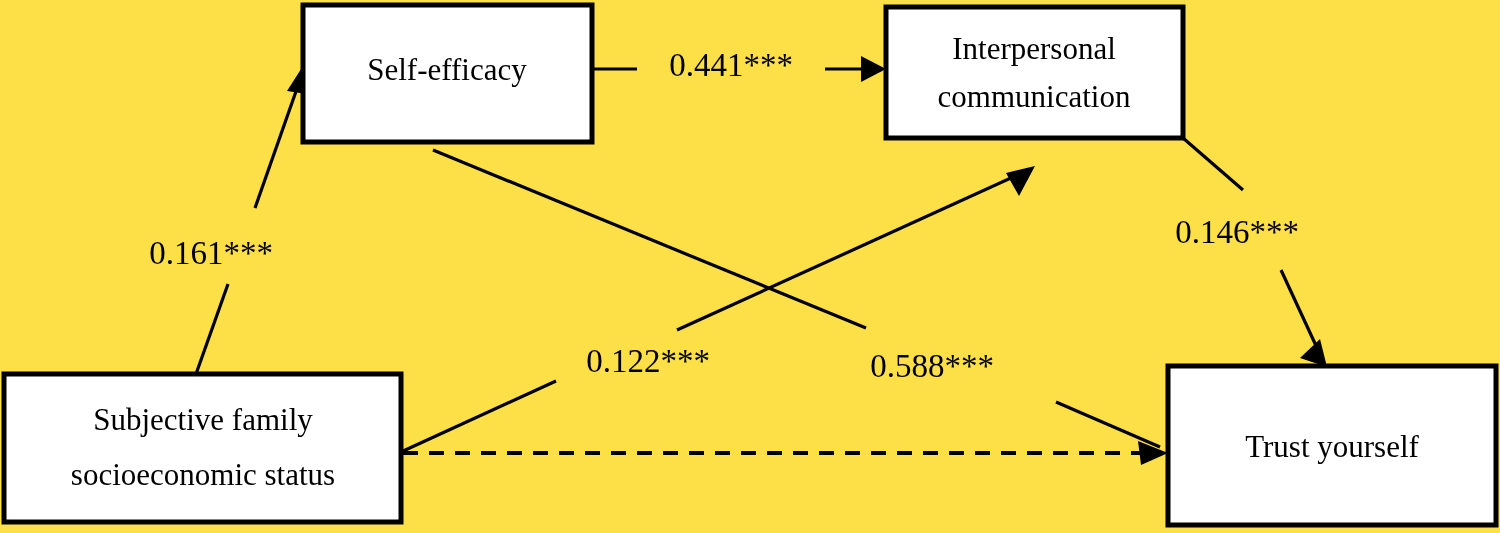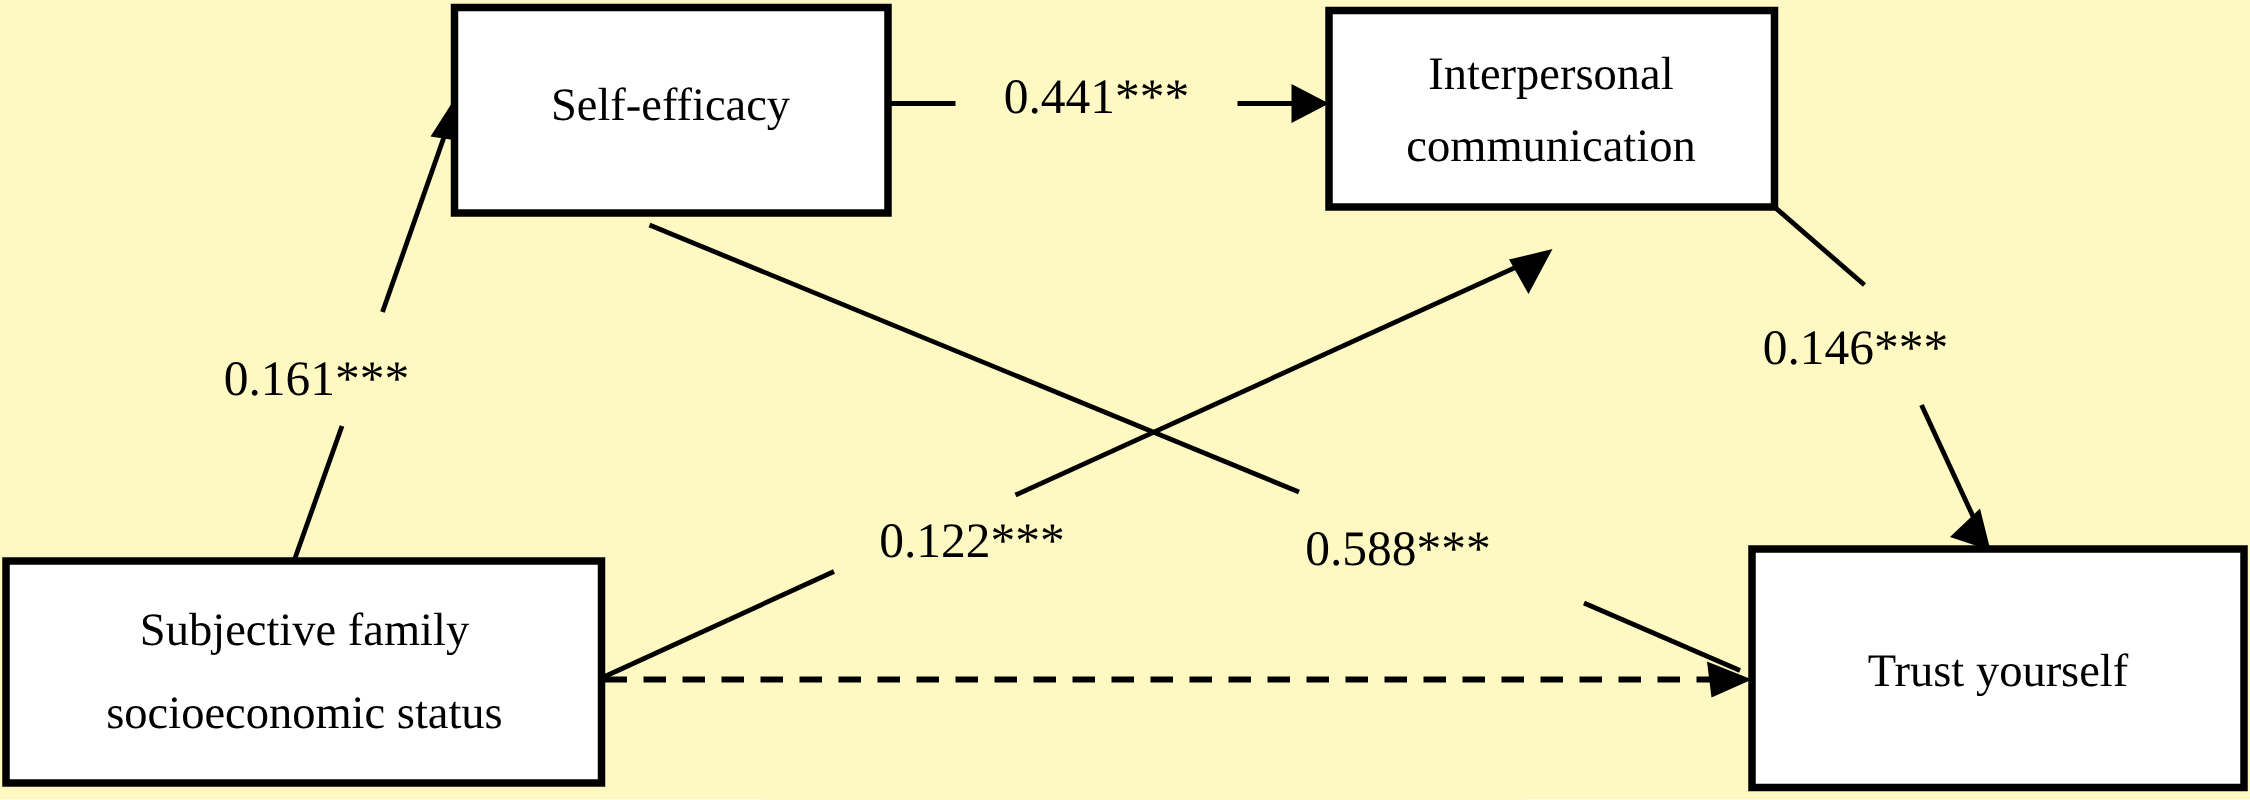--- a/index.html
+++ b/index.html
@@ -4,21 +4,21 @@
 <style>
   html, body {
     margin: 0;
     padding: 0;
     background: #ffffff;
   }
   #diagram-root {
     position: relative;
     width: 1500px;
     height: 533px;
-    background: #fef9c3;
+    background: #fde047;
     overflow: hidden;
     font-family: "Liberation Serif", "DejaVu Serif", serif;
   }
   svg.canvas {
     position: absolute;
     left: 0;
     top: 0;
     width: 1500px;
     height: 533px;
     display: block;

